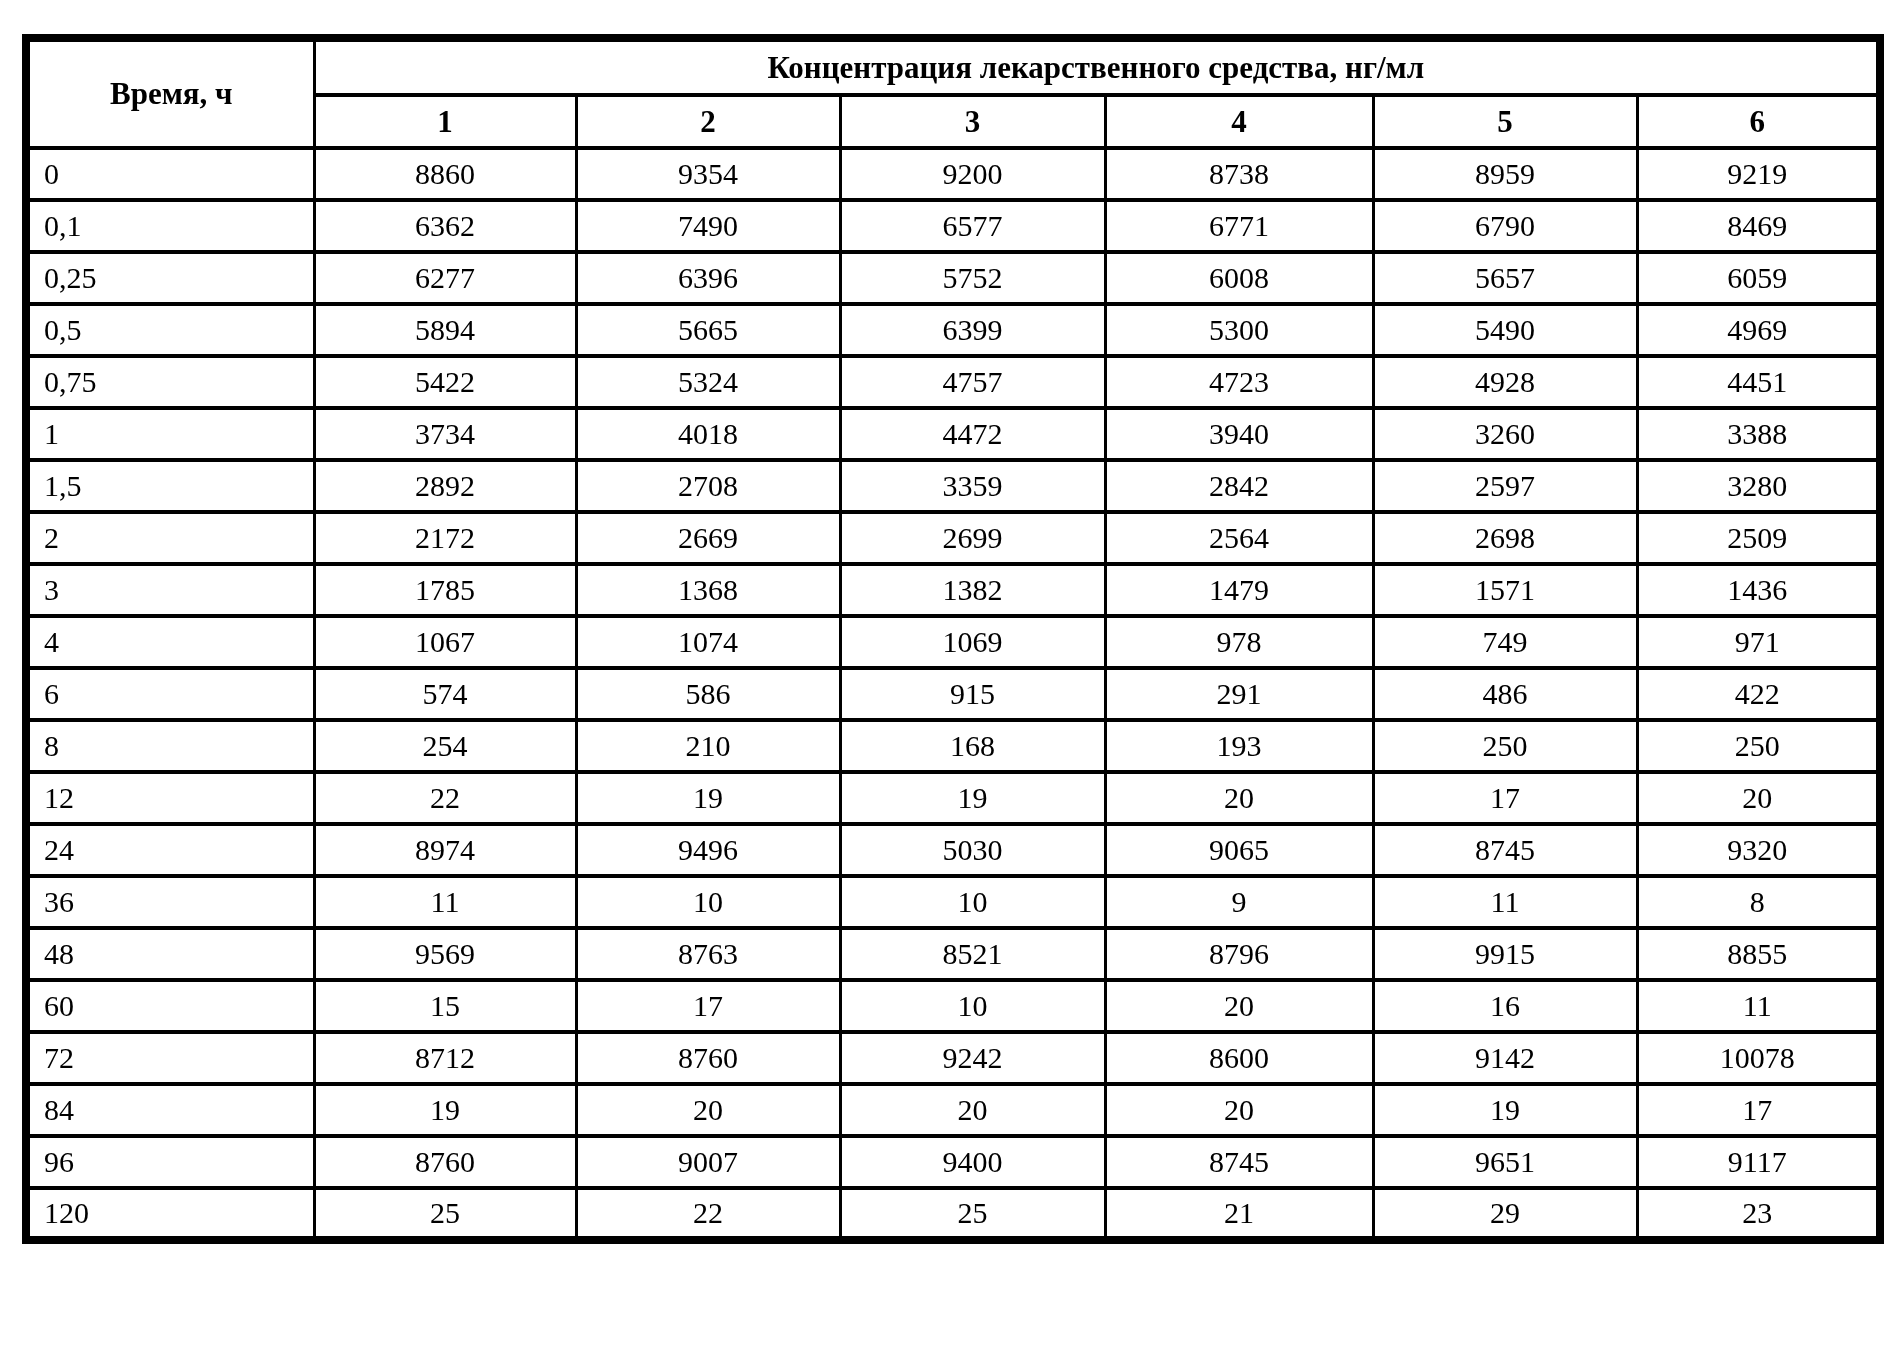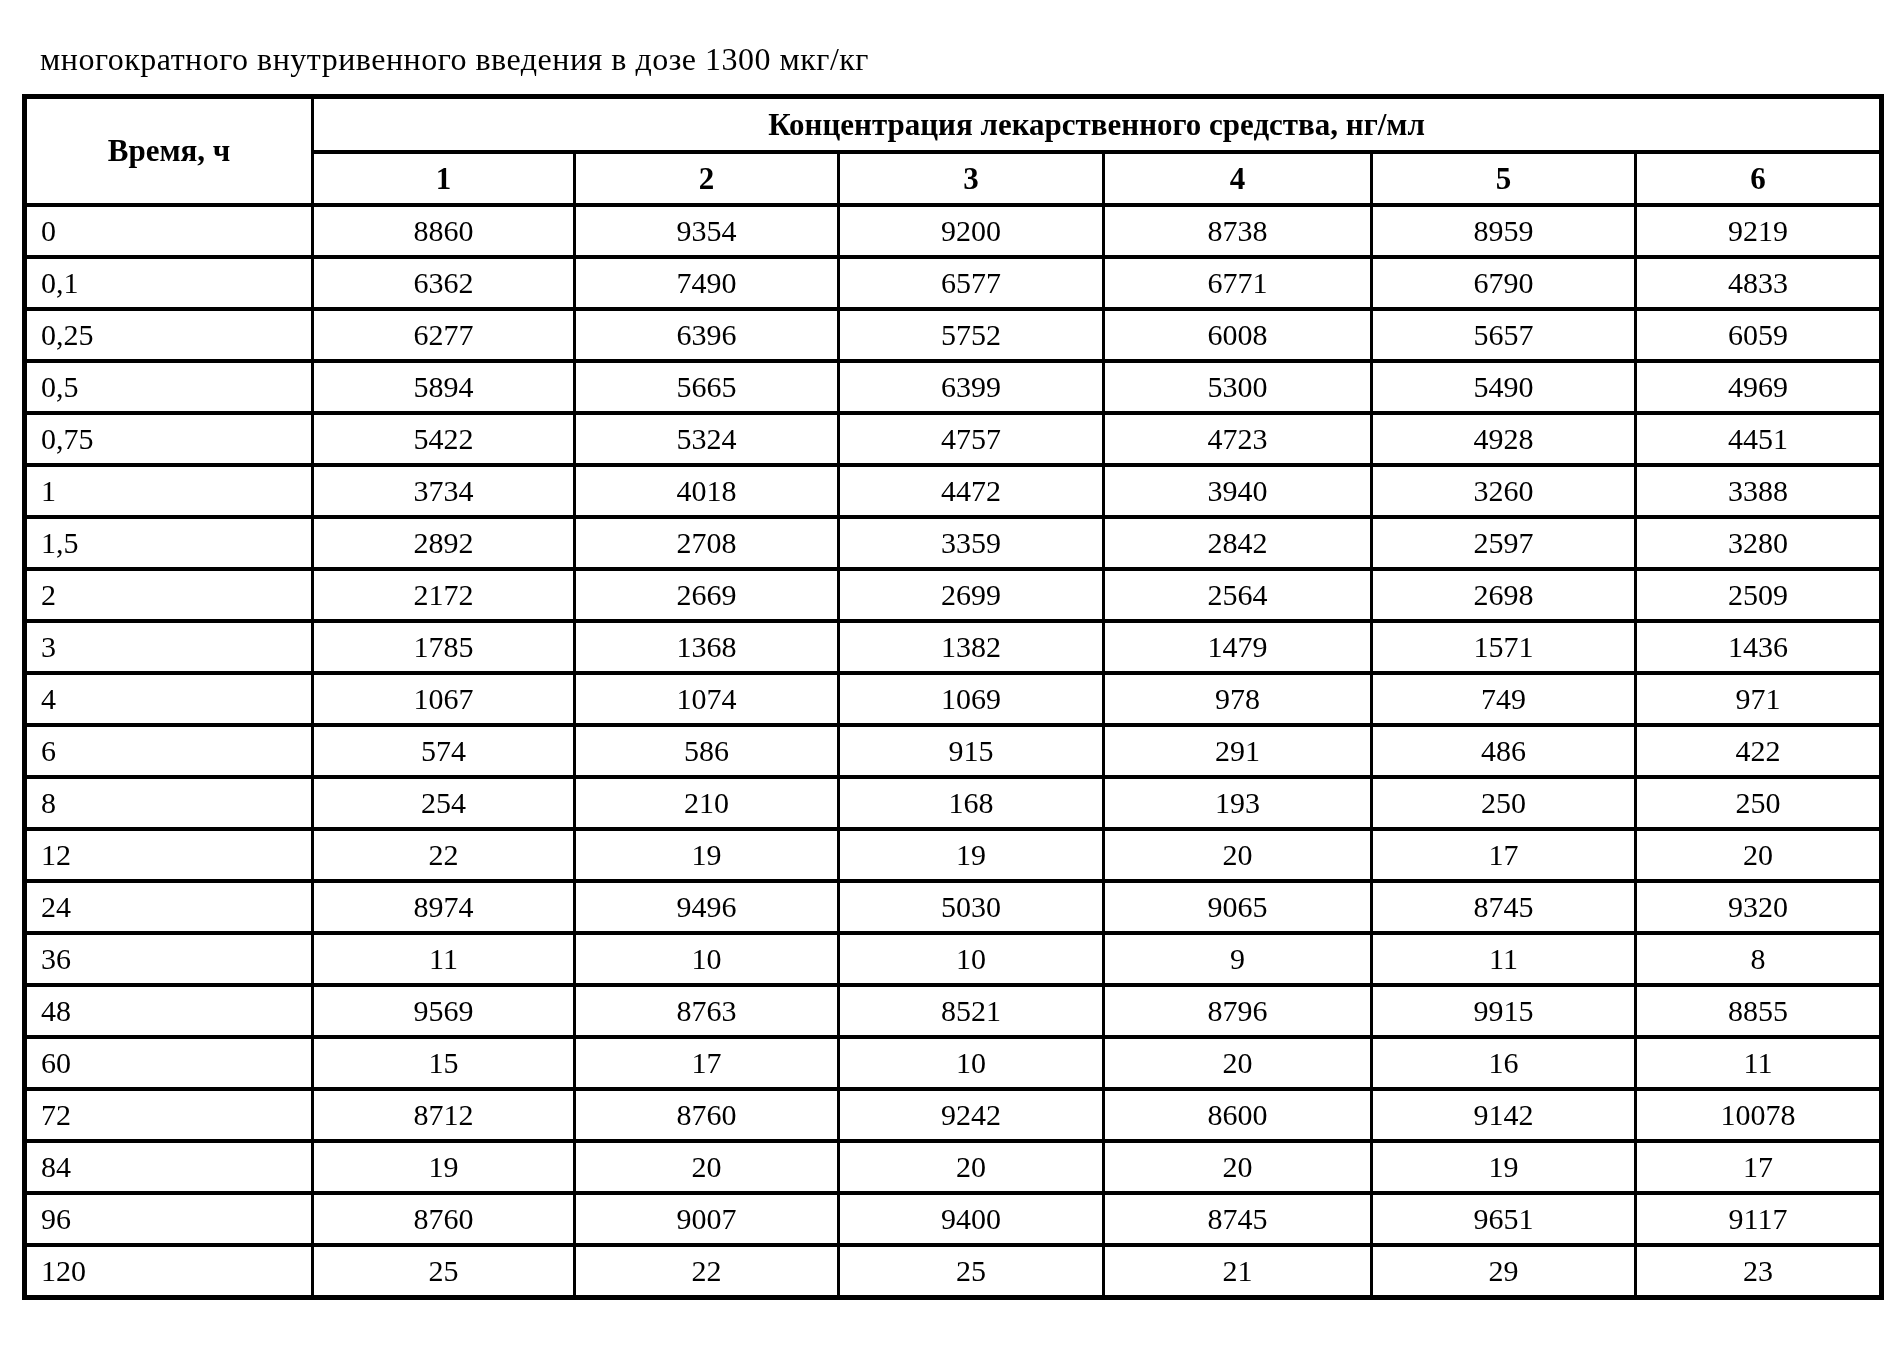--- a/index.html
+++ b/index.html
@@ -26,23 +26,23 @@
   .title-line2 {
     font-size: 32px;
     line-height: 1.1;
     margin-top: 42px;
     text-align: left;
     letter-spacing: 0.5px;
   }
   table.conc-table {
     border-collapse: collapse;
     table-layout: fixed;
-    margin: 17px 0 0 22px;
+    margin: 34px 0 0 22px;
     width: 1862px;
-    border: 5px solid #000000;
+    border: 8px solid #000000;
   }
   .conc-table th, .conc-table td {
     border: 3px solid #000;
     border-top-width: 4px;
     border-bottom-width: 4px;
     padding: 0;
     overflow: hidden;
     white-space: nowrap;
   }
   .conc-table thead th {
@@ -72,21 +72,20 @@
   td.value-cell {
     font-size: 30px;
     text-align: center;
     vertical-align: middle;
   }
 </style>
 </head>
 <body>
 
 <div class="title-block">
-  <div class="title-line2">многократного внутривенного введения в дозе 1300 мкг/кг</div>
 </div>
 
 <table class="conc-table">
   <colgroup>
     <col style="width:288px">
     <col style="width:262px">
     <col style="width:264px">
     <col style="width:265px">
     <col style="width:268px">
     <col style="width:264px">
@@ -116,21 +115,21 @@
         <td class="value-cell">8959</td>
         <td class="value-cell">9219</td>
       </tr>
       <tr>
         <td class="time-cell">0,1</td>
         <td class="value-cell">6362</td>
         <td class="value-cell">7490</td>
         <td class="value-cell">6577</td>
         <td class="value-cell">6771</td>
         <td class="value-cell">6790</td>
-        <td class="value-cell">4833</td>
+        <td class="value-cell">8469</td>
       </tr>
       <tr>
         <td class="time-cell">0,25</td>
         <td class="value-cell">6277</td>
         <td class="value-cell">6396</td>
         <td class="value-cell">5752</td>
         <td class="value-cell">6008</td>
         <td class="value-cell">5657</td>
         <td class="value-cell">6059</td>
       </tr>

